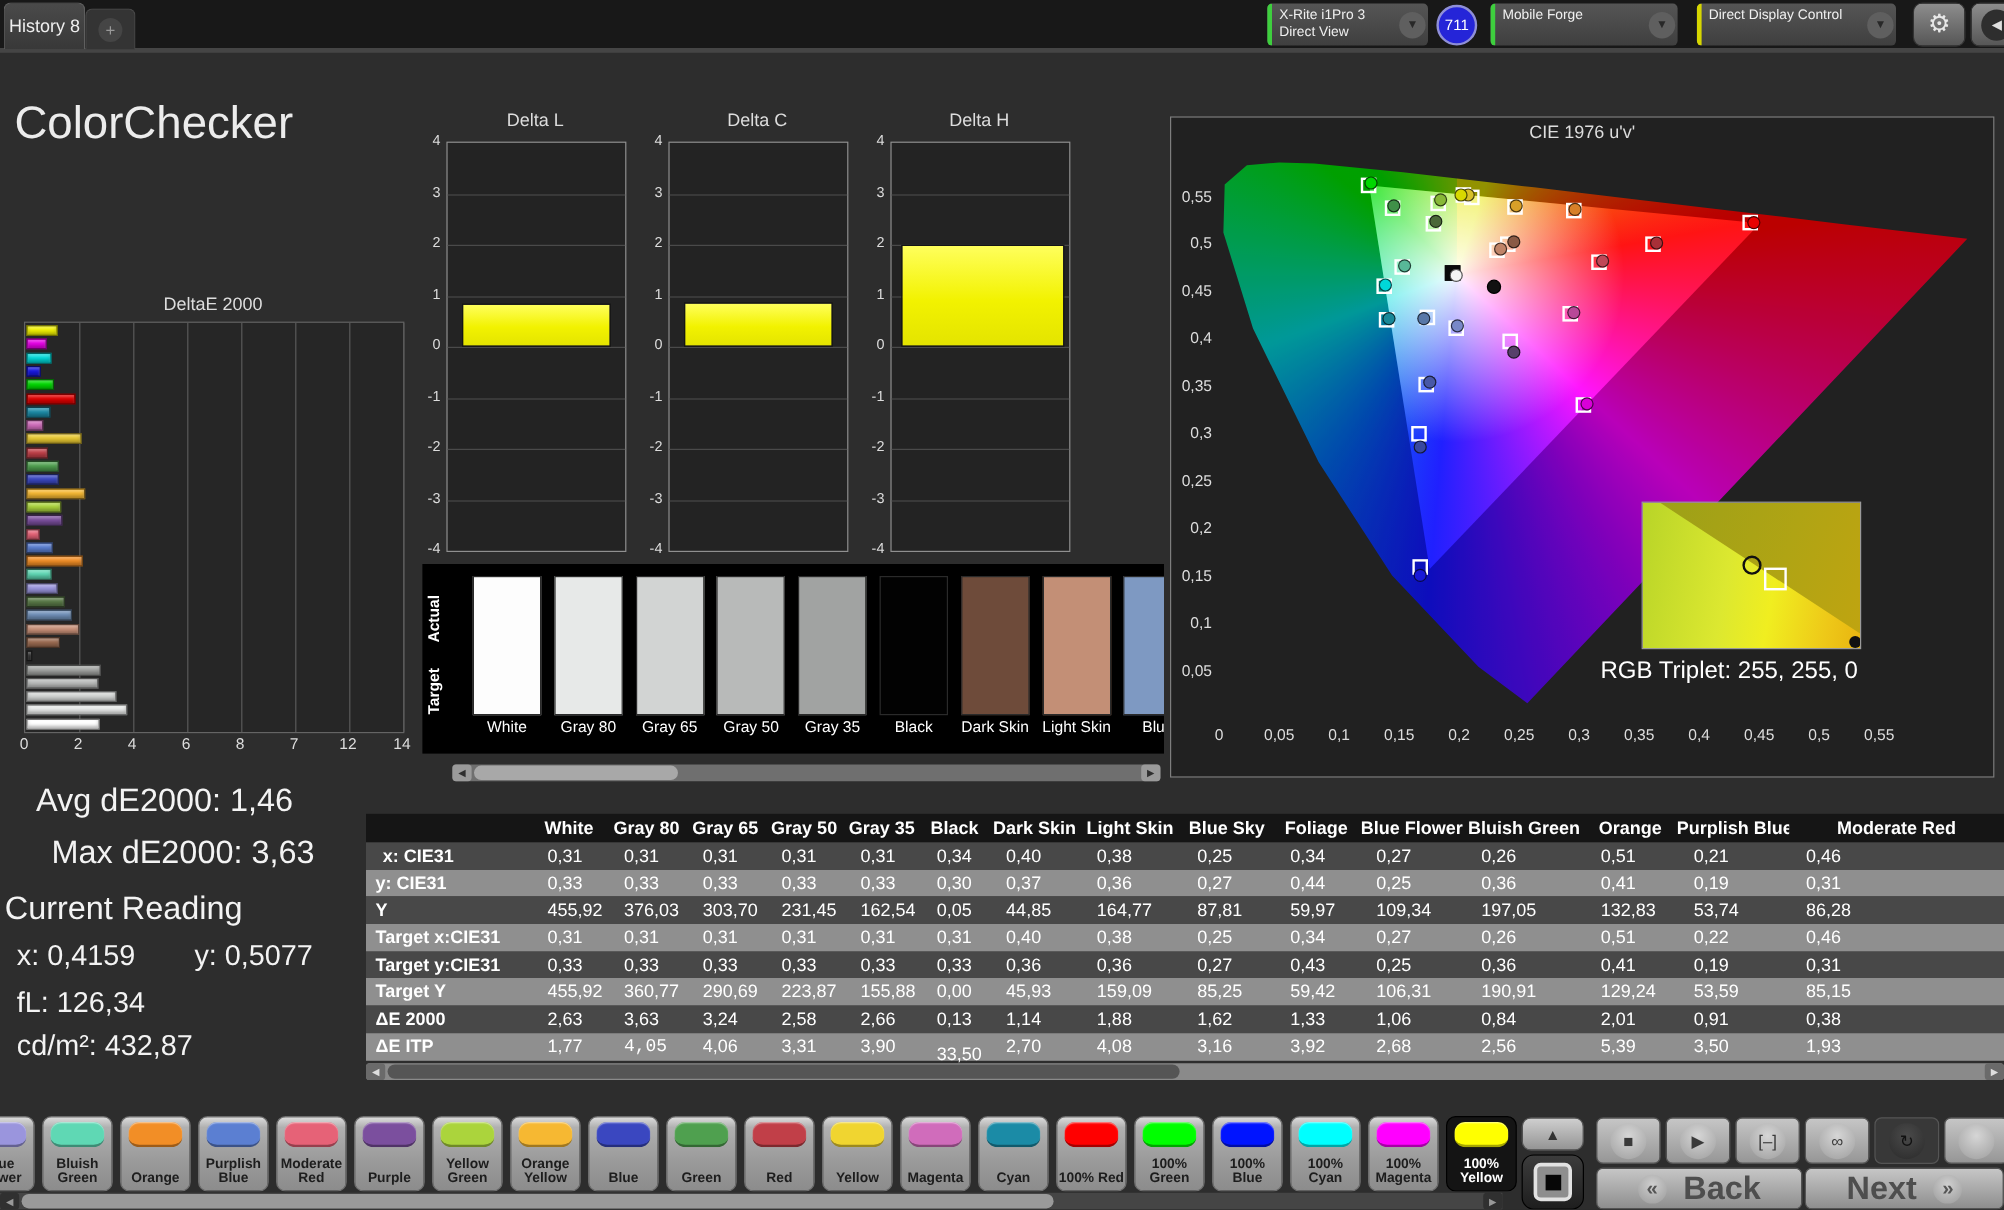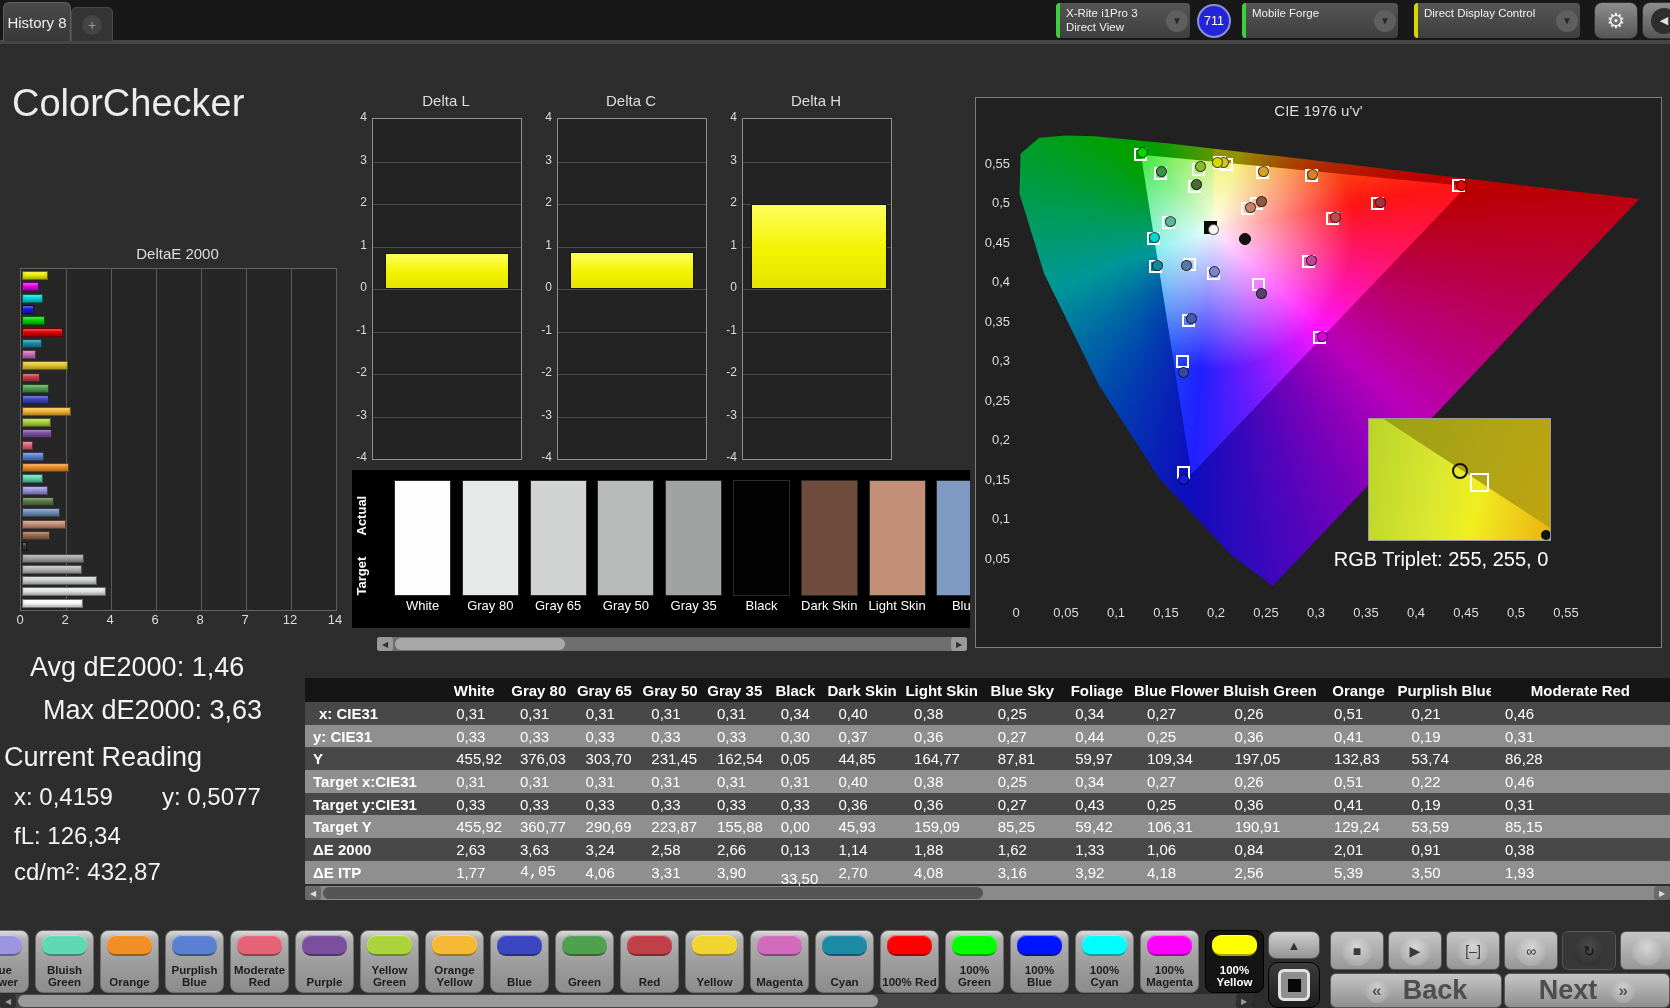--- a/index.html
+++ b/index.html
@@ -585,21 +585,21 @@
       <div class="tcell" style="width: 64px;">1,77</div>
       <div class="tcell" style="width: 66px; font-family: Liberation Mono, monospace;">4,05</div>
       <div class="tcell" style="width: 66px;">4,06</div>
       <div class="tcell" style="width: 66px;">3,31</div>
       <div class="tcell" style="width: 64px;">3,90</div>
       <div class="tcell" style="width: 58px; margin-top: 12px;">33,50</div>
       <div class="tcell" style="width: 76px;">2,70</div>
       <div class="tcell" style="width: 84px;">4,08</div>
       <div class="tcell" style="width: 78px;">3,16</div>
       <div class="tcell" style="width: 72px;">3,92</div>
-      <div class="tcell" style="width: 88px;">4,18</div>
+      <div class="tcell" style="width: 88px;">2,68</div>
       <div class="tcell" style="width: 100px;">2,56</div>
       <div class="tcell" style="width: 78px;">5,39</div>
       <div class="tcell" style="width: 94px;">3,50</div>
       <div class="tcell" style="width: 180px;">1,93</div>
     </div>
   </div>
 <div id="tbl-scroll" class="abs">
   <div class="sbarrow" style="left:0;">◀</div>
   <div class="sbthumb" style="left:18px;width:660px;"></div>
   <div class="sbarrow" style="right:0;">▶</div>

